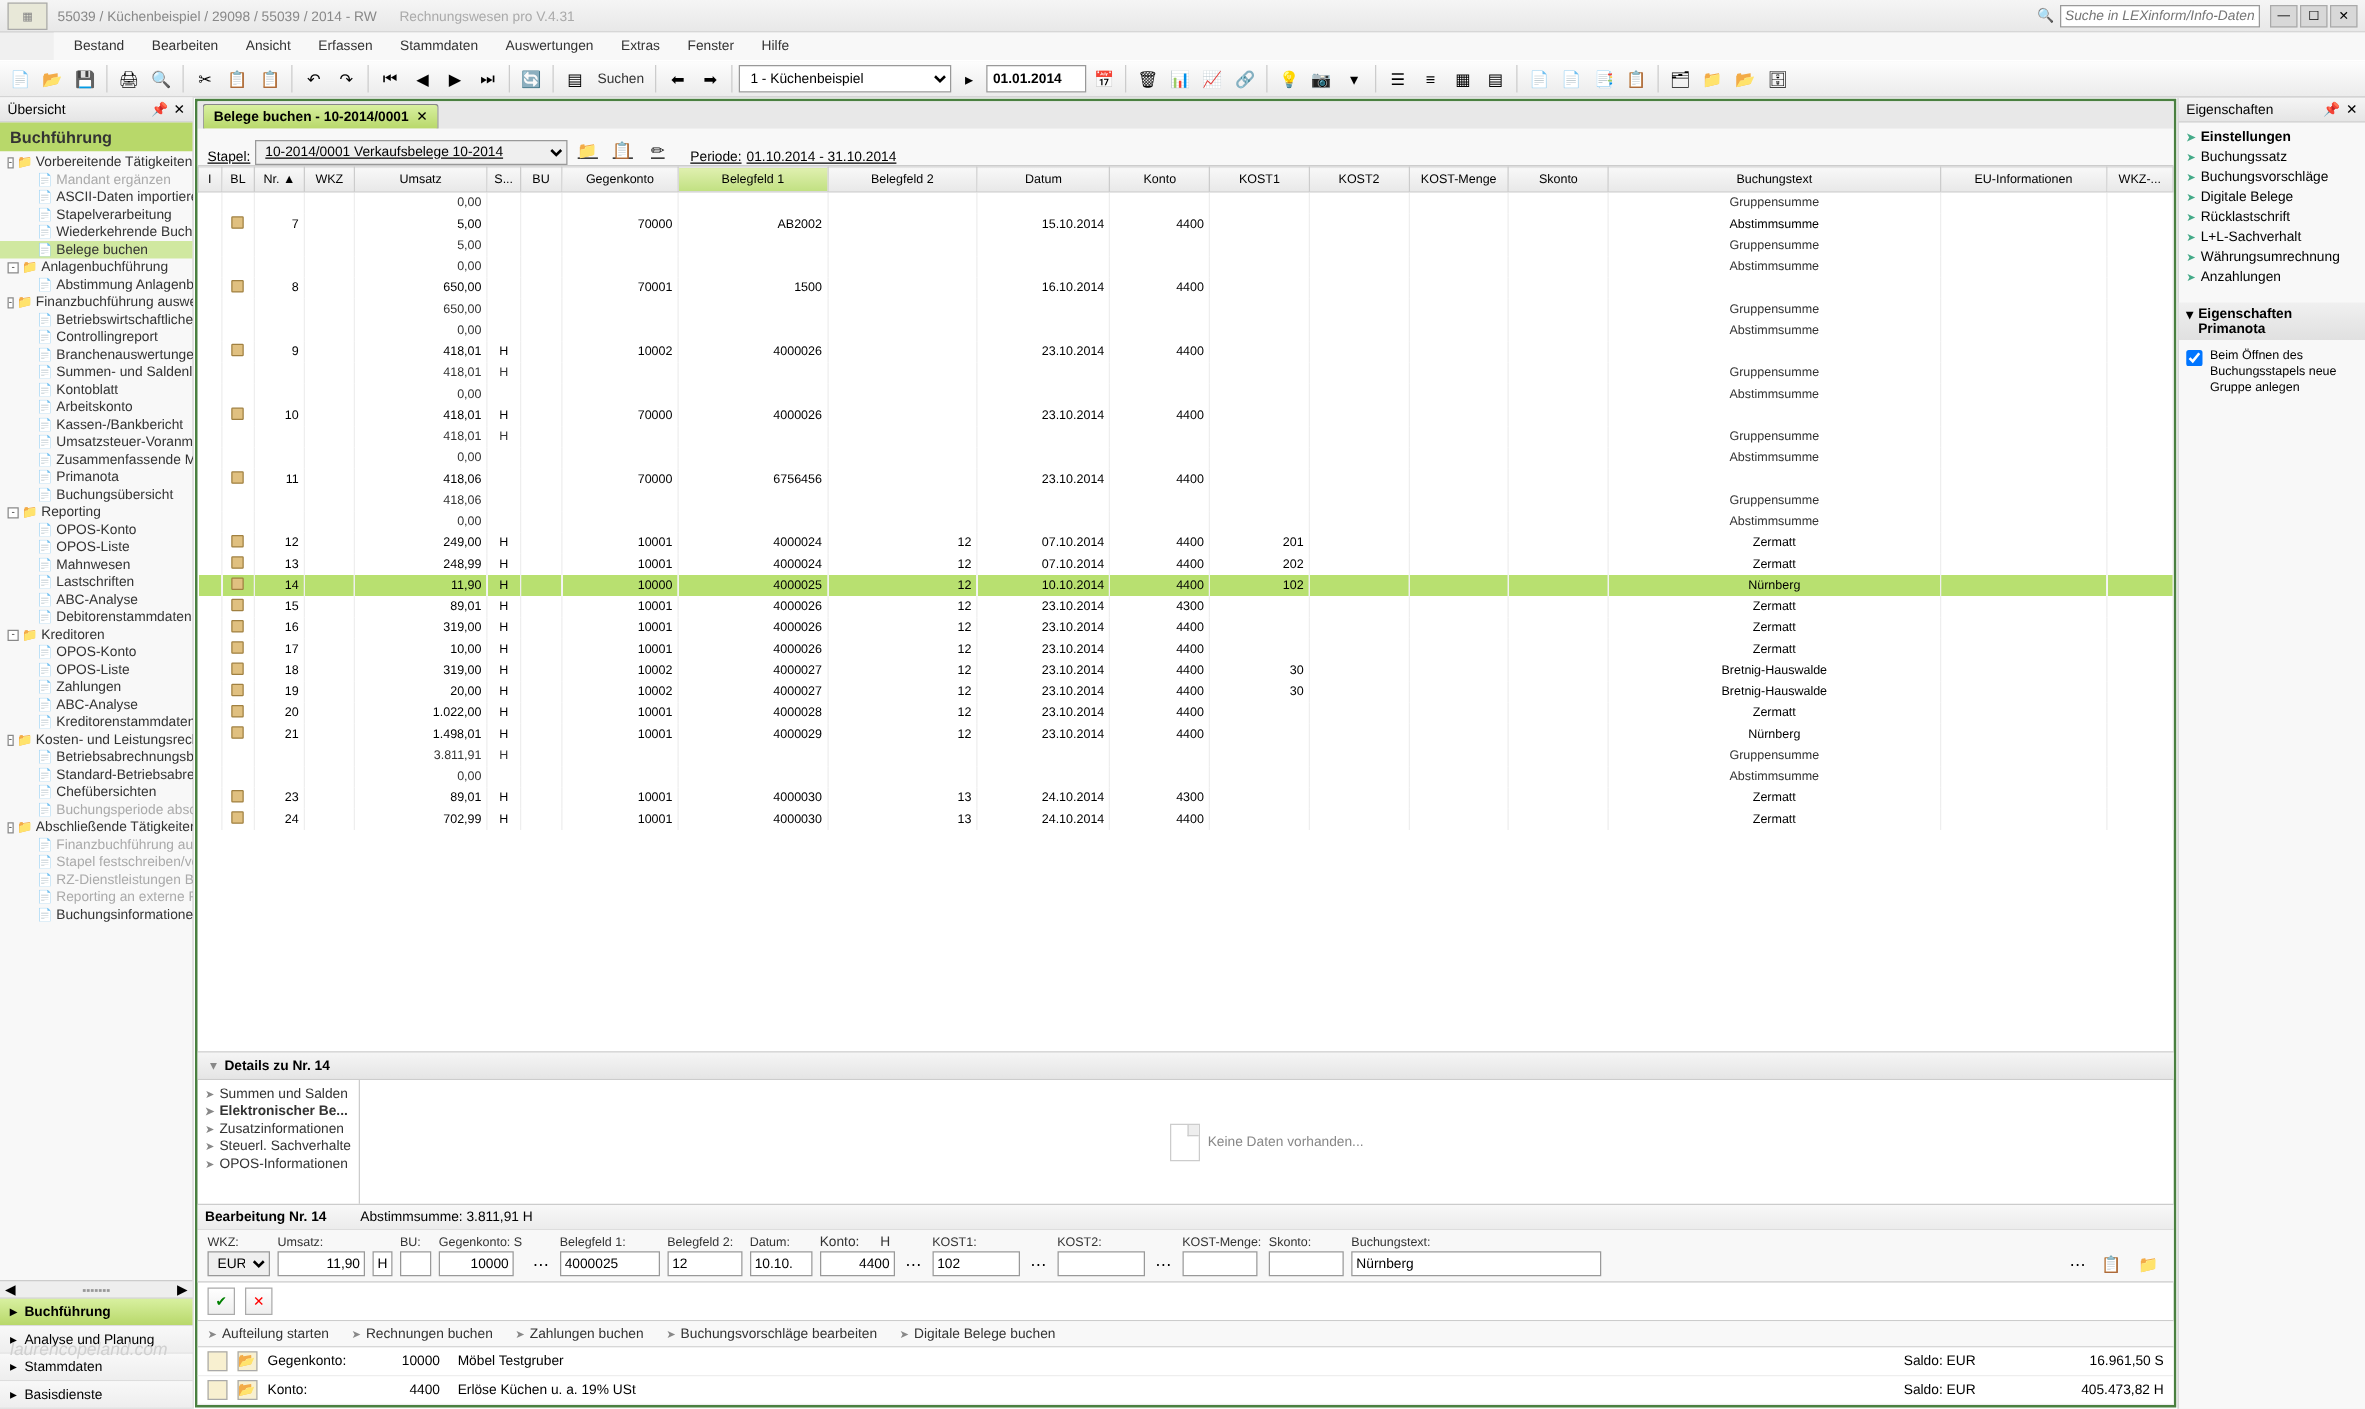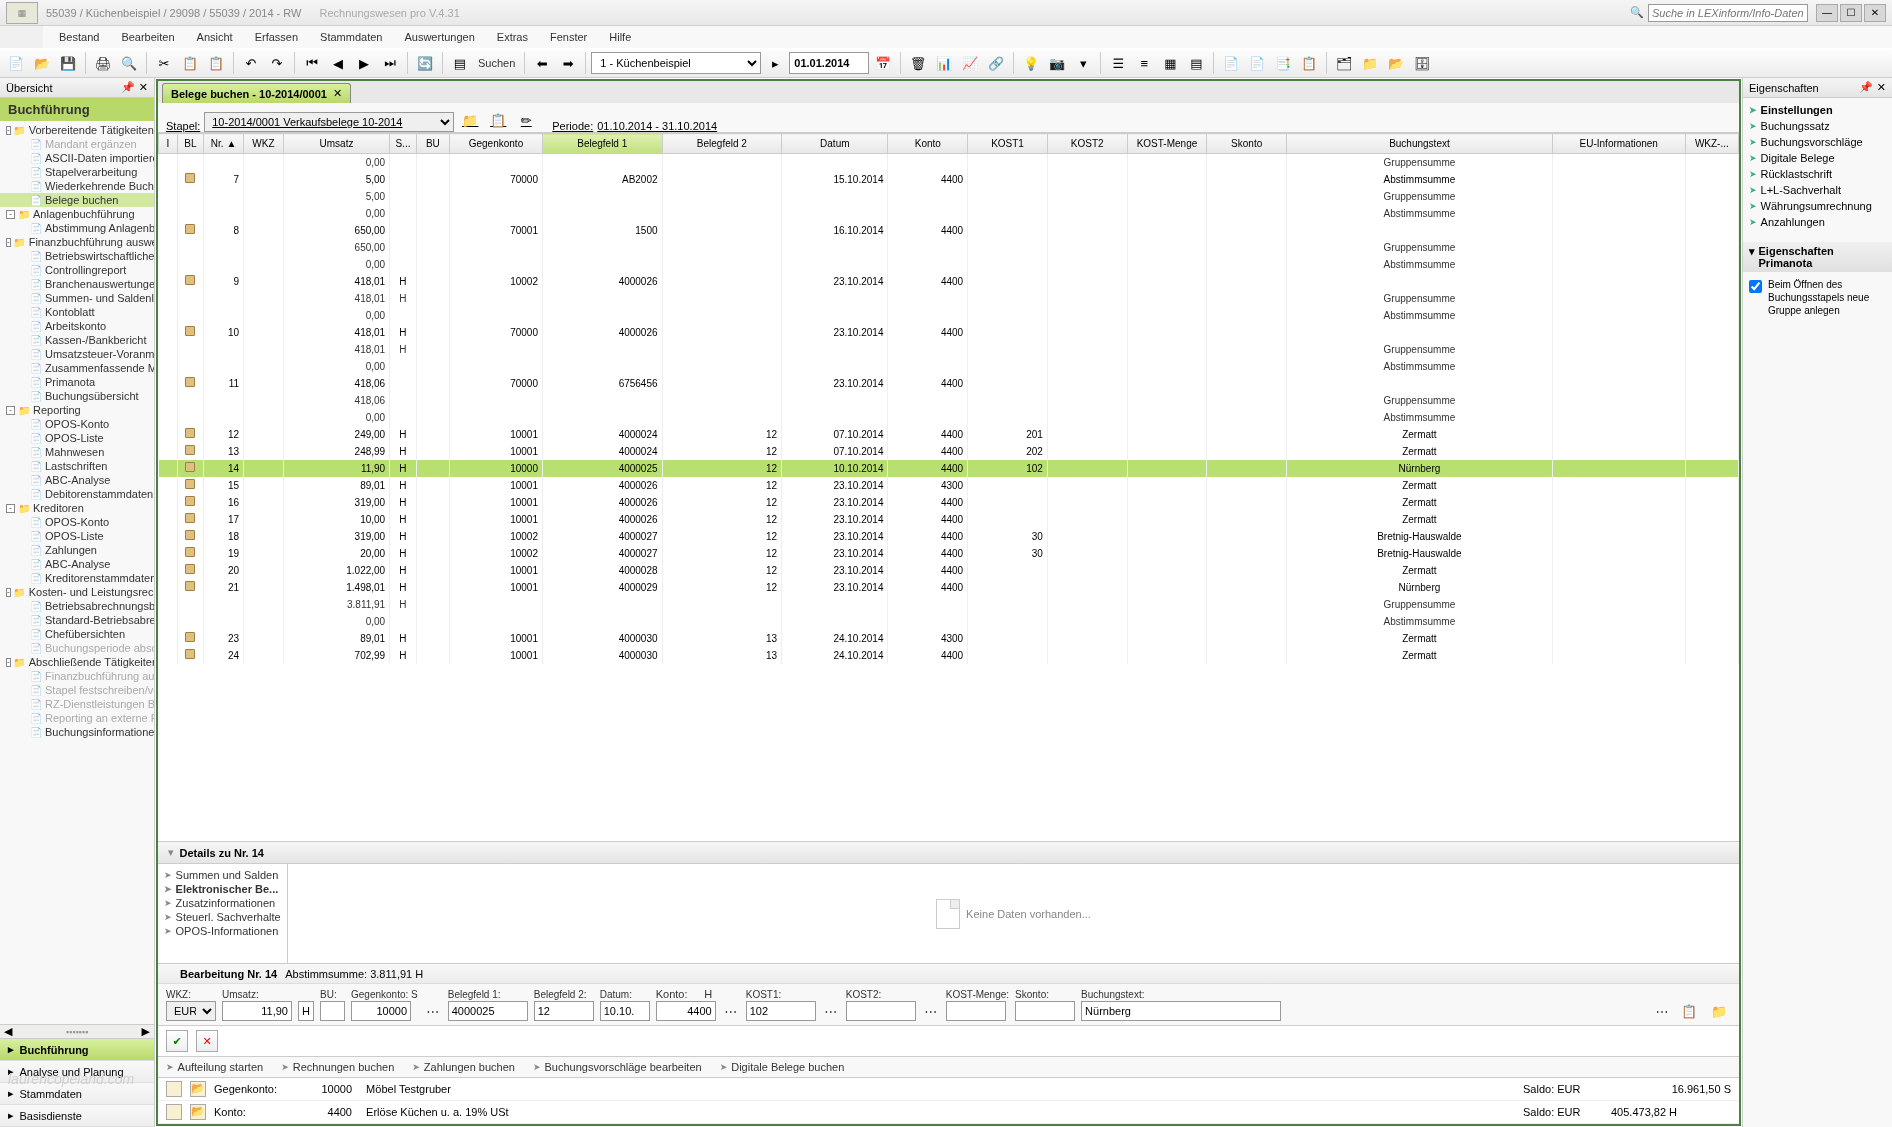--- a/index.html
+++ b/index.html
@@ -80,21 +80,21 @@
 .details-body { height:100px; display:flex; border-bottom:1px solid #ccc;}
 .details-sidebar { width:130px; border-right:1px solid #ccc; padding:4px;}
 .details-sidebar .ditem { padding:1px 2px; cursor:pointer; color:#333; display:flex; gap:4px; align-items:center;}
 .details-sidebar .ditem.active { font-weight:bold;}
 .details-sidebar .arr { color:#888; font-size:9px;}
 .details-content { flex:1; display:flex; align-items:center; justify-content:center; flex-direction:row; gap:6px; color:#888;}
 .doc-placeholder { width:24px; height:30px; border:1px solid #ccc; background:#fff; position:relative;}
 .doc-placeholder::after { content:""; position:absolute; top:0; right:0; width:8px; height:8px; background:#eee; border-left:1px solid #ccc; border-bottom:1px solid #ccc;}
 
 
-.edit-hdr { height:20px; background:linear-gradient(#f8f8f8,#ececec); padding:2px 22px; display:flex; align-items:center; gap:8px; border-bottom:1px solid #ddd;}
+.edit-hdr { height:20px; background:linear-gradient(#f8f8f8,#ececec); padding:2px 6px; display:flex; align-items:center; gap:27px; border-bottom:1px solid #ddd;}
 .edit-row { padding:4px 8px; background:#f8f8f8; display:flex; gap:6px; align-items:flex-end; border-bottom:1px solid #ccc;}
 .edit-field { display:flex; flex-direction:column; gap:1px;}
 .edit-field label { font-size:10px; color:#333;}
 .edit-field input, .edit-field select { height:20px; border:1px solid #999; padding:0 3px; font-size:11px;}
 .edit-actions { padding:4px 8px; display:flex; gap:8px; align-items:center; border-bottom:1px solid #ccc;}
 .action-btn { width:22px; height:22px; border:1px solid #aaa; background:linear-gradient(#fff,#eee); display:flex; align-items:center; justify-content:center; cursor:pointer;}
 .link-row { padding:4px 8px; display:flex; gap:18px; align-items:center; border-bottom:1px solid #ccc; background:#f8f8f8;}
 .link-row .lnk { color:#333; cursor:pointer; display:flex; gap:4px; align-items:center;}
 .link-row .arr { color:#888; font-size:9px;}
 
@@ -1263,21 +1263,21 @@
             <span style="width:120px;text-align:right">16.961,50  S</span>
           </div>
           <div class="konto-row">
             <span class="kico"></span>
             <span class="kico">📂</span>
             <span style="width:80px">Konto:</span>
             <span style="width:50px;text-align:right">4400</span>
             <span style="width:250px">&nbsp;&nbsp;Erlöse Küchen u. a. 19% USt</span>
             <span style="flex:1"></span>
             <span style="width:80px">Saldo:  EUR</span>
-            <span style="width:120px;">405.473,82  H</span>
+            <span style="width:120px;text-align:right">405.473,82  H</span>
           </div>
         </div>
     </div>
   </div>
 
   <div class="right-col">
     <div class="right-hdr">
       <span>Eigenschaften</span>
       <span style="display:flex;gap:4px">
         <span style="cursor:pointer">📌</span>

